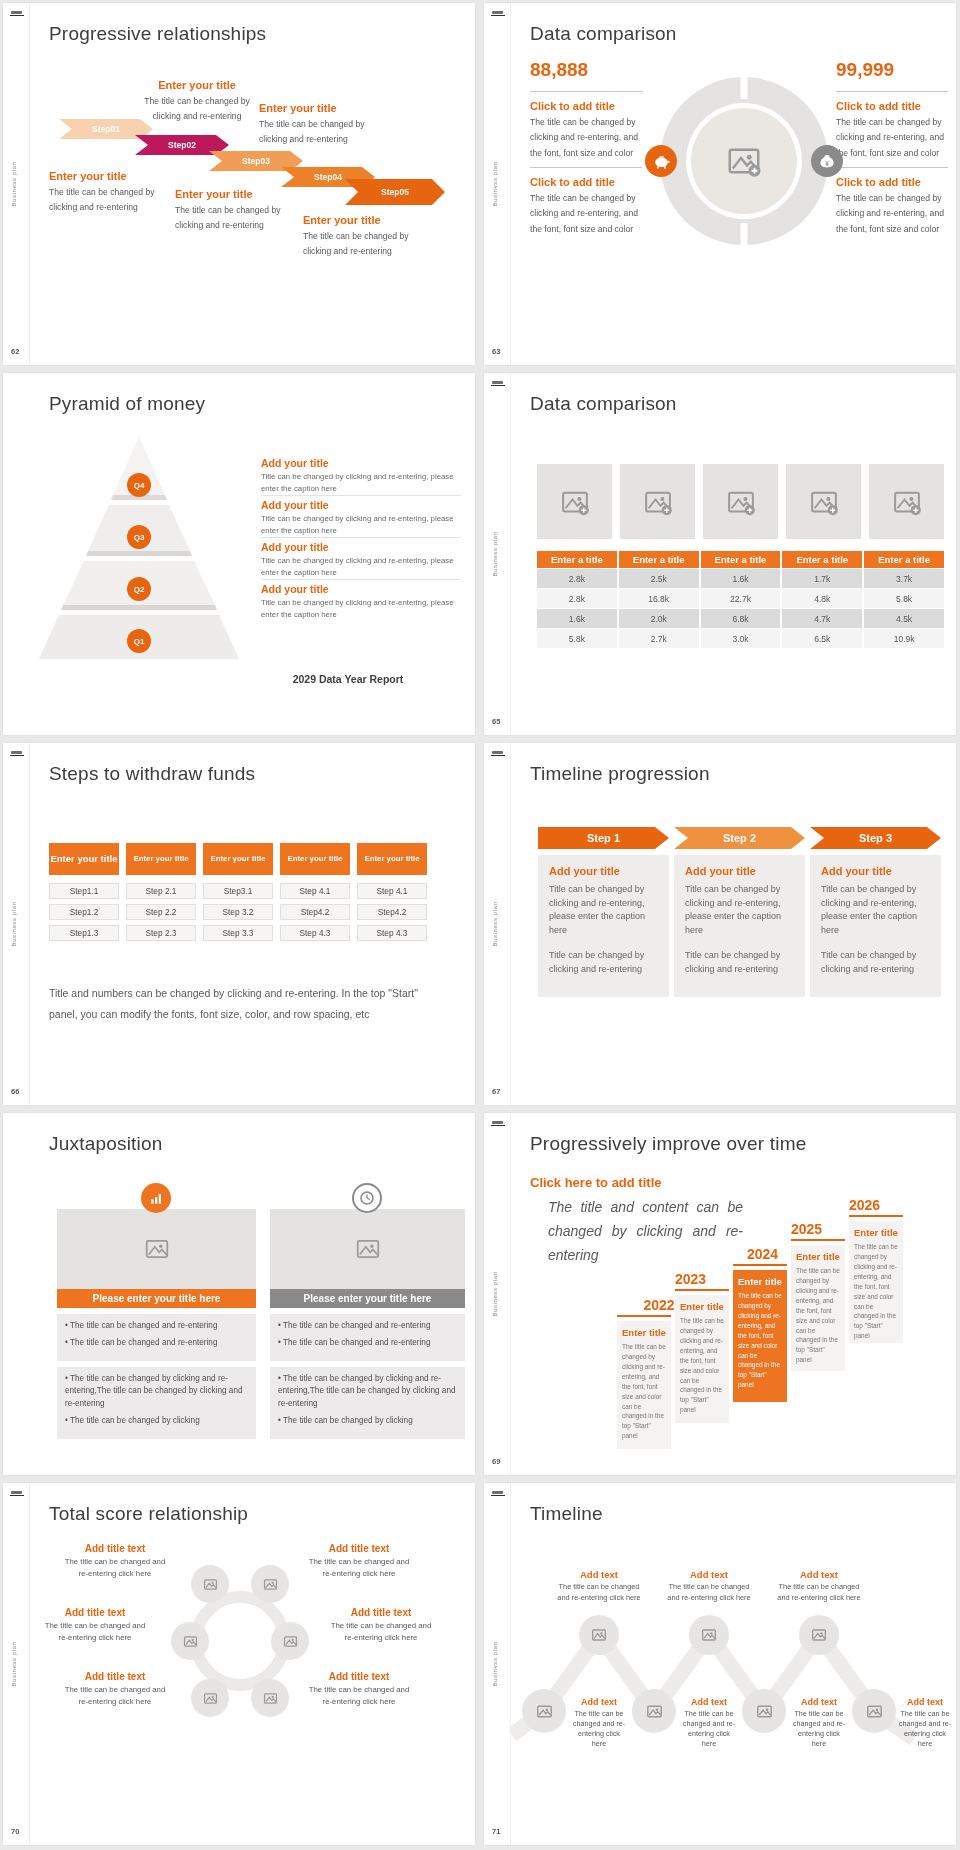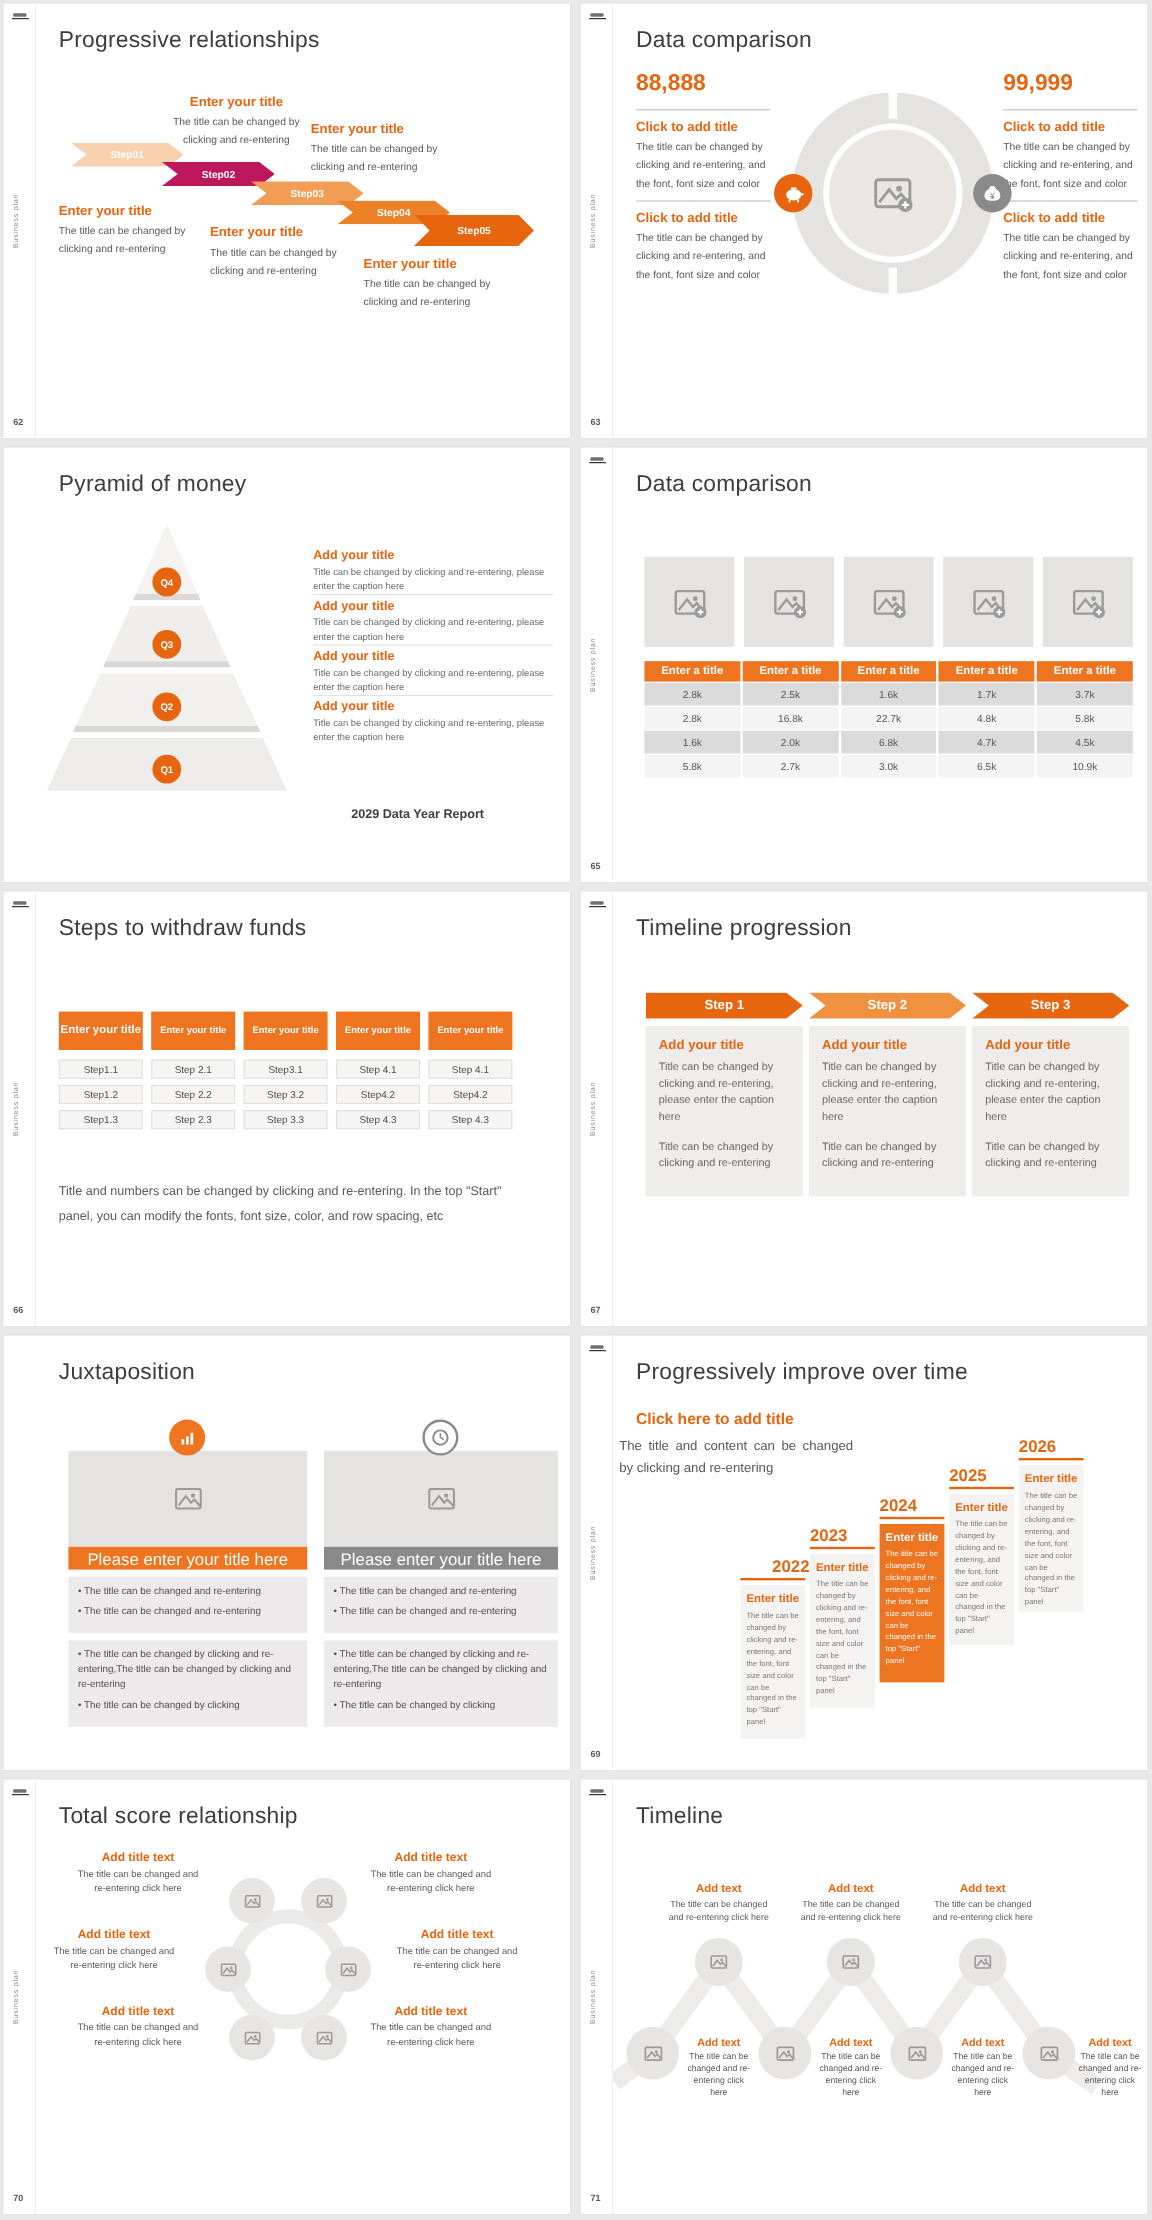--- a/index.html
+++ b/index.html
@@ -44,21 +44,21 @@
   
   .chev2 { position:absolute; height:22px; color:#fff; font-weight:bold; font-size:11px; display:flex; align-items:center; justify-content:center;
            clip-path:polygon(0 0, calc(100% - 14px) 0, 100% 50%, calc(100% - 14px) 100%, 0 100%, 14px 50%); }
   .chev2.first { clip-path:polygon(0 0, calc(100% - 14px) 0, 100% 50%, calc(100% - 14px) 100%, 0 100%); }
   .panel { position:absolute; width:131px; height:142px; background:#efedec; padding:10px 11px; }
   .panel .bt1 { font-size:11px; font-weight:bold; color:#e8650f; margin-bottom:6px; }
   .panel .bt2 { font-size:9px; color:#666; line-height:1.5; }
   .panel .bt3 { font-size:9px; color:#666; line-height:1.5; margin-top:12px; }
   
   .imgarea { position:absolute; height:80px; background:#e5e3e2; display:flex; align-items:center; justify-content:center; }
-  .banner { position:absolute; height:19px; color:#fff; font-weight:normal; font-size:14px; display:flex; align-items:center; justify-content:center; }
+  .banner { position:absolute; height:19px; color:#fff; font-weight:bold; font-size:10px; display:flex; align-items:center; justify-content:center; }
   .bbox { position:absolute; background:#eceaea; padding:6px 8px; }
   .bbox .li { font-size:8.2px; color:#4f4f4f; line-height:1.5; }
   .bbox .li::before { content:"•  "; }
   
   .year { position:absolute; width:54px; font-size:14px; font-weight:bold; color:#e8650f; }
   .yline { position:absolute; width:54px; height:2px; background:#e8650f; }
   .ybox { position:absolute; width:54px; background:#f4f3f2; padding:6px 5px; }
   .ybox .bt1 { font-size:9.5px; font-weight:bold; color:#e8650f; margin-bottom:4px; }
   .ybox .bt2 { font-size:6.4px; color:#777; line-height:1.55; }
   .ybox.hot { background:#ed7420; }
@@ -423,37 +423,37 @@
   </section>
 
   <section class="slide">
     <div class="rail">
       <div class="logo"></div>
       <div class="vlabel">Business plan</div>
       <div class="pnum">69</div>
     </div>
     <div class="stitle">Progressively improve over time</div>
     <div class="abs ot" style="left:46px;top:62px;font-size:13px;">Click here to add title</div>
-    <div class="abs gt" style="left:32px;top:83px;width:195px;font-size:11px;line-height:1.7;text-align:justify;">The title and content can be changed by clicking and re-entering</div>
+    <div class="abs gt" style="left:64px;top:83px;width:195px;font-size:14px;line-height:1.7;text-align:justify;font-style:italic;">The title and content can be changed by clicking and re-entering</div>
 
     <div class="year" style="left:148px;top:184px;text-align:center;">2022</div>
     <div class="yline" style="left:133px;top:202px;"></div>
     <div class="ybox" style="left:133px;top:208px;height:128px;">
       <div class="bt1">Enter title</div>
       <div class="bt2">The title can be changed by clicking and re-entering, and the font, font size and color can be changed in the top "Start" panel</div>
     </div>
 
     <div class="year" style="left:191px;top:158px;">2023</div>
     <div class="yline" style="left:191px;top:176px;"></div>
     <div class="ybox" style="left:191px;top:182px;height:128px;">
       <div class="bt1">Enter title</div>
       <div class="bt2">The title can be changed by clicking and re-entering, and the font, font size and color can be changed in the top "Start" panel</div>
     </div>
 
-    <div class="year" style="left:249px;top:133px;">2024</div>
+    <div class="year" style="left:263px;top:133px;">2024</div>
     <div class="yline" style="left:249px;top:151px;"></div>
     <div class="ybox hot" style="left:249px;top:157px;height:132px;">
       <div class="bt1">Enter title</div>
       <div class="bt2">The title can be changed by clicking and re-entering, and the font, font size and color can be changed in the top "Start" panel</div>
     </div>
 
     <div class="year" style="left:307px;top:108px;">2025</div>
     <div class="yline" style="left:307px;top:126px;"></div>
     <div class="ybox" style="left:307px;top:132px;height:126px;">
       <div class="bt1">Enter title</div>

